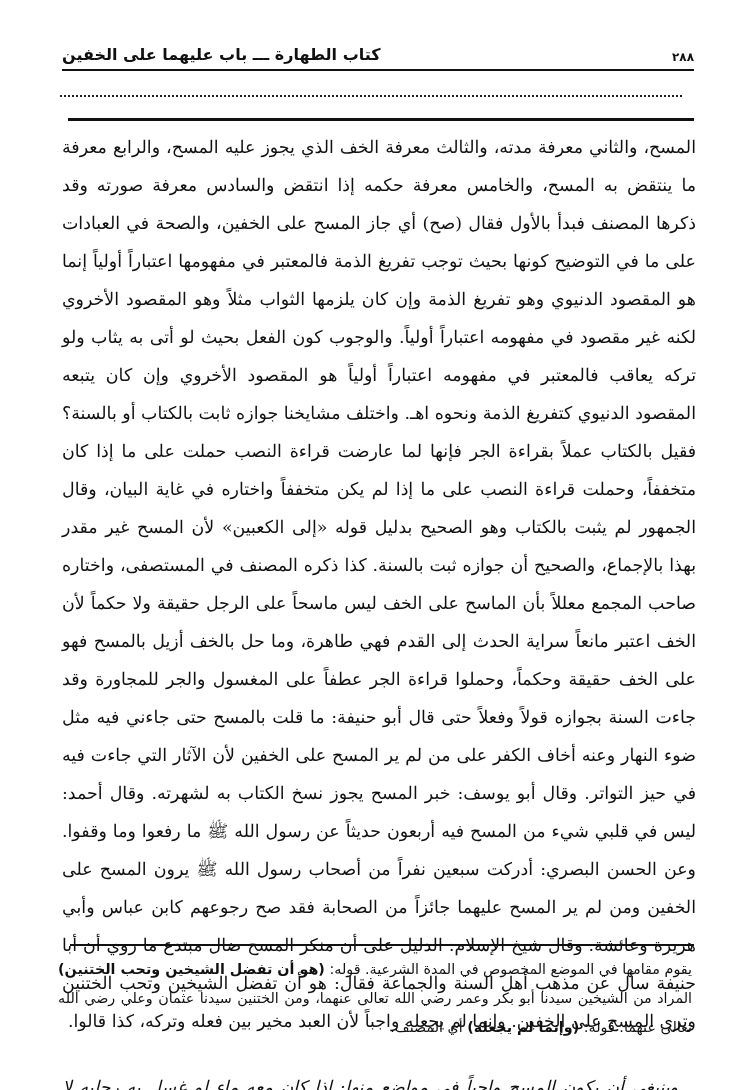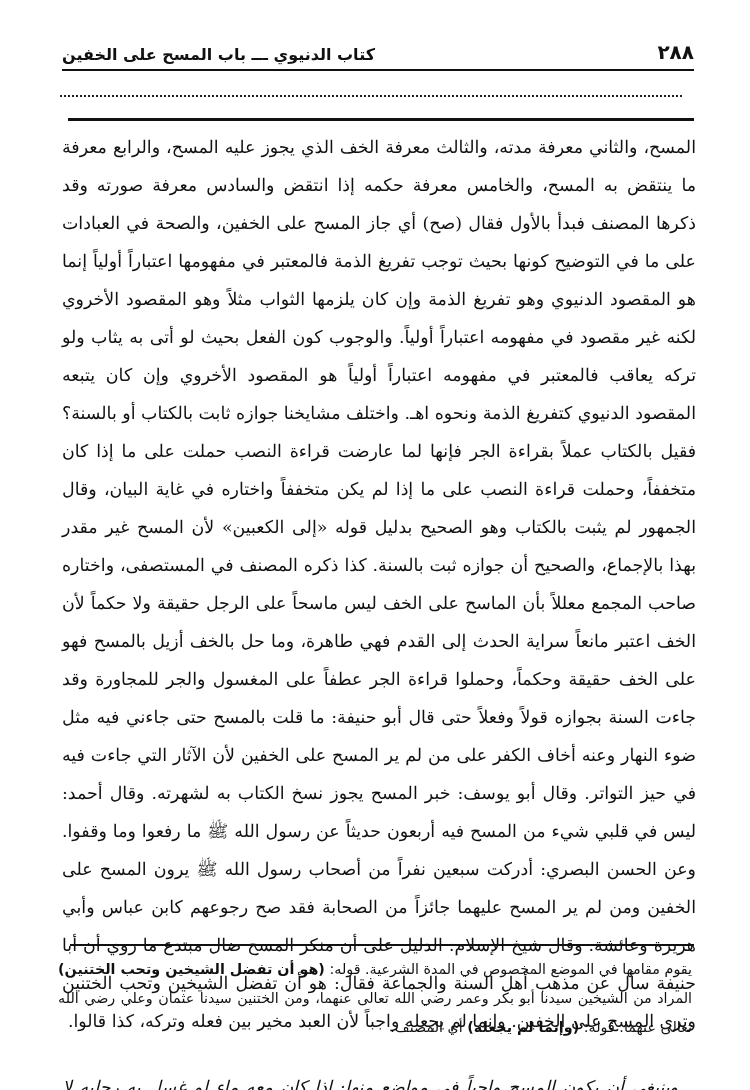--- a/index.html
+++ b/index.html
@@ -28,21 +28,21 @@
       width: 632px;
       height: 30px;
       display: flex;
       direction: rtl;
       justify-content: space-between;
       align-items: flex-end;
     }
     .page-number {
       font-family: "DejaVu Sans", "Liberation Sans", sans-serif;
       font-weight: bold;
-      font-size: 20px;
+      font-size: 12px;
       letter-spacing: 1px;
       direction: rtl;
     }
     .running-title {
       font-family: "DejaVu Sans", "Liberation Sans", sans-serif;
       font-weight: bold;
       font-size: 16px;
       direction: rtl;
     }
     .header-rule {
@@ -112,21 +112,21 @@
     .footnotes p { margin: 0; }
     .bold { font-weight: bold; }
   </style>
 </head>
 <body>
 
 <div class="page">
 
   <div class="running-header">
     <span class="page-number">٢٨٨</span>
-    <span class="running-title">كتاب الدنيوي ـــ باب المسح على الخفين</span>
+    <span class="running-title">كتاب الطهارة ـــ باب عليهما على الخفين</span>
   </div>
 
   <div class="header-rule"></div>
   <div class="dotted-line"></div>
   <div class="section-rule"></div>
 
   <div class="body-text">
     <p>المسح، والثاني معرفة مدته، والثالث معرفة الخف الذي يجوز عليه المسح، والرابع معرفة ما ينتقض به المسح، والخامس معرفة حكمه إذا انتقض والسادس معرفة صورته وقد ذكرها المصنف فبدأ بالأول فقال (صح) أي جاز المسح على الخفين، والصحة في العبادات على ما في التوضيح كونها بحيث توجب تفريغ الذمة فالمعتبر في مفهومها اعتباراً أولياً إنما هو المقصود الدنيوي وهو تفريغ الذمة وإن كان يلزمها الثواب مثلاً وهو المقصود الأخروي لكنه غير مقصود في مفهومه اعتباراً أولياً. والوجوب كون الفعل بحيث لو أتى به يثاب ولو تركه يعاقب فالمعتبر في مفهومه اعتباراً أولياً هو المقصود الأخروي وإن كان يتبعه المقصود الدنيوي كتفريغ الذمة ونحوه اهـ. واختلف مشايخنا جوازه ثابت بالكتاب أو بالسنة؟ فقيل بالكتاب عملاً بقراءة الجر فإنها لما عارضت قراءة النصب حملت على ما إذا كان متخففاً، وحملت قراءة النصب على ما إذا لم يكن متخففاً واختاره في غاية البيان، وقال الجمهور لم يثبت بالكتاب وهو الصحيح بدليل قوله «إلى الكعبين» لأن المسح غير مقدر بهذا بالإجماع، والصحيح أن جوازه ثبت بالسنة. كذا ذكره المصنف في المستصفى، واختاره صاحب المجمع معللاً بأن الماسح على الخف ليس ماسحاً على الرجل حقيقة ولا حكماً لأن الخف اعتبر مانعاً سراية الحدث إلى القدم فهي طاهرة، وما حل بالخف أزيل بالمسح فهو على الخف حقيقة وحكماً، وحملوا قراءة الجر عطفاً على المغسول والجر للمجاورة وقد جاءت السنة بجوازه قولاً وفعلاً حتى قال أبو حنيفة: ما قلت بالمسح حتى جاءني فيه مثل ضوء النهار وعنه أخاف الكفر على من لم ير المسح على الخفين لأن الآثار التي جاءت فيه في حيز التواتر. وقال أبو يوسف: خبر المسح يجوز نسخ الكتاب به لشهرته. وقال أحمد: ليس في قلبي شيء من المسح فيه أربعون حديثاً عن رسول الله ﷺ ما رفعوا وما وقفوا. وعن الحسن البصري: أدركت سبعين نفراً من أصحاب رسول الله ﷺ يرون المسح على الخفين ومن لم ير المسح عليهما جائزاً من الصحابة فقد صح رجوعهم كابن عباس وأبي هريرة وعائشة. وقال شيخ الإسلام: الدليل على أن منكر المسح ضال مبتدع ما روي أن أبا حنيفة سأل عن مذهب أهل السنة والجماعة فقال: هو أن تفضل الشيخين وتحب الختنين وترى المسح على الخفين. وإنما لم يجعله واجباً لأن العبد مخير بين فعله وتركه، كذا قالوا.</p>
     <p class="gap">وينبغي أن يكون المسح واجباً في مواضع منها: إذا كان معه ماء لو غسل به رجليه لا يكفي وضوءه ولو مسح على الخفين يكفيه فإنه يتعين عليه المسح، ومنها ما لو خاف خروج</p>
   </div>

